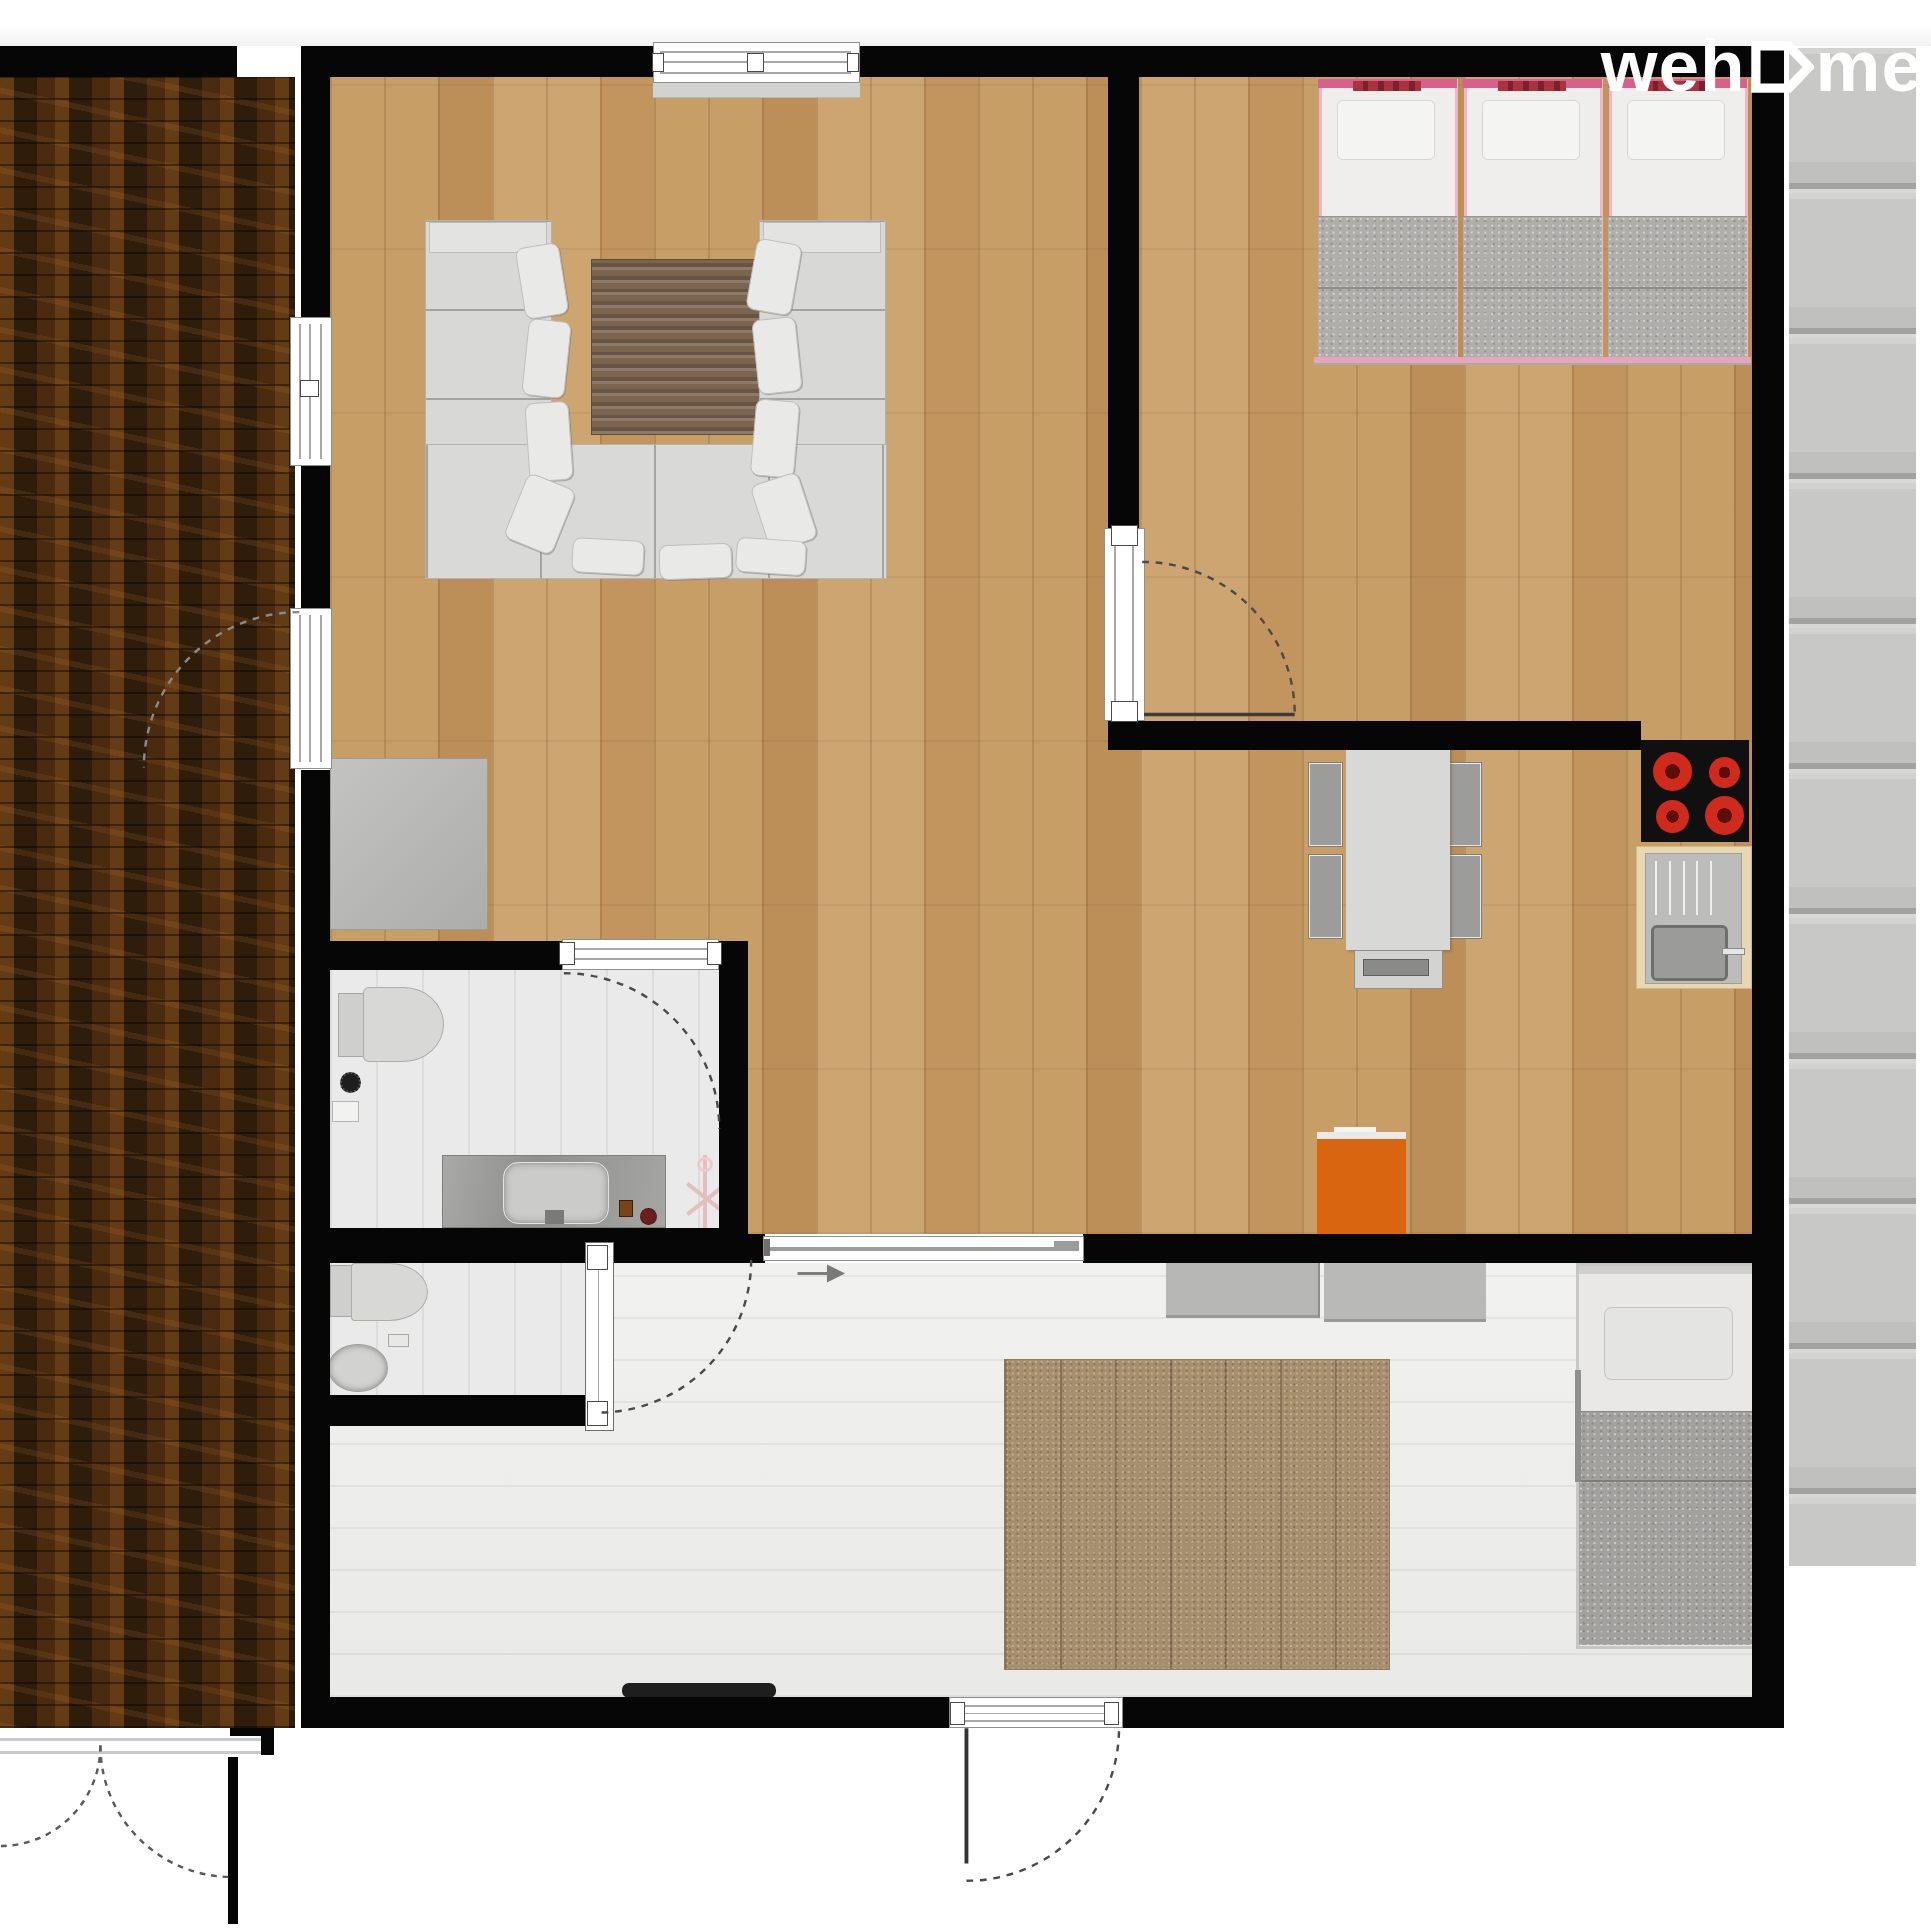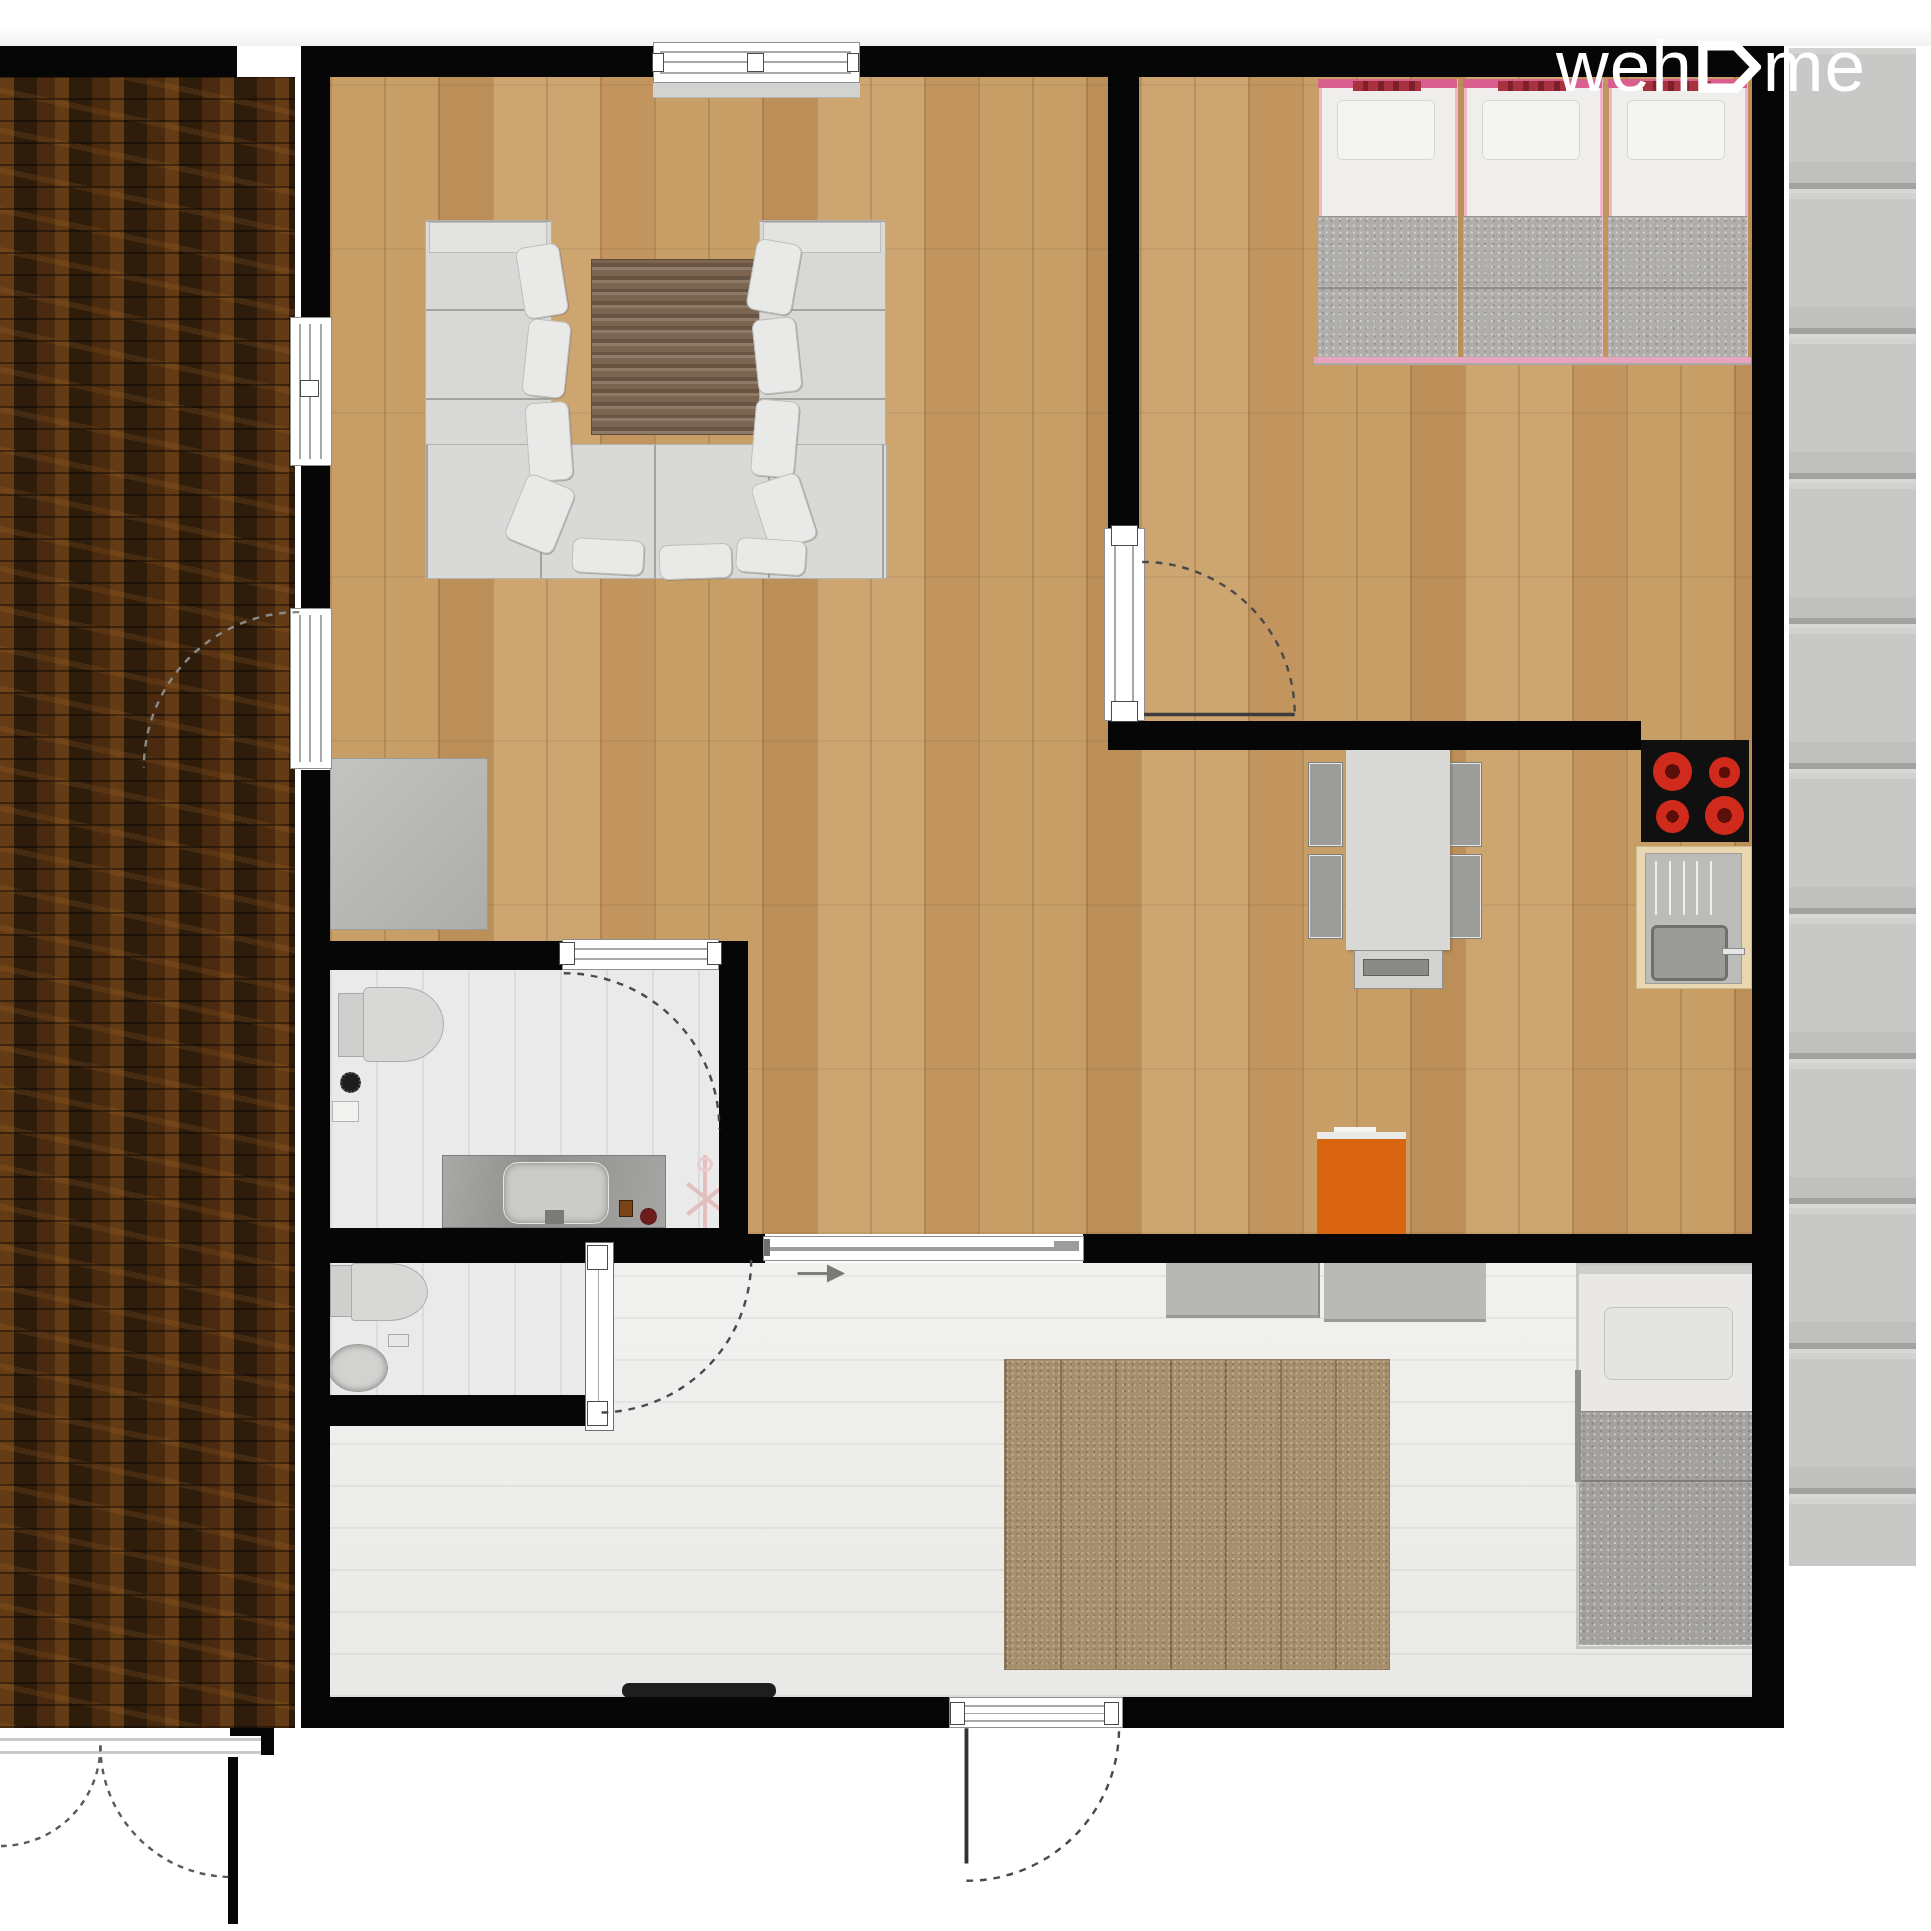--- a/index.html
+++ b/index.html
@@ -33,22 +33,22 @@
   .cap{position:absolute;background:#ffffff;border:1.9px solid #4a4a4a;box-sizing:border-box;}
 
   .pil{position:absolute;background:#e9e9e8;border:1px solid #bfbfbd;border-radius:8.7px;
        box-shadow:1px 1px 0 rgba(120,120,118,.5);}
   .speckle{background-image:
      radial-gradient(circle at 1.9px 1.9px, rgba(255,255,255,.45) 1px, transparent 1.4px),
      radial-gradient(circle at 4.8px 3.9px, rgba(40,40,40,.22) 1px, transparent 1.4px);
      background-size:6.8px 6.8px, 8.7px 7.7px;}
 
   .logo{position:absolute;left:1556px;top:25px;width:367px;height:81px;display:flex;
-        align-items:center;justify-content:flex-start;color:#ffffff;font-size:73px;
-        font-weight:400;letter-spacing:1px;z-index:60;}
+        align-items:center;justify-content:flex-end;color:#ffffff;font-size:73px;
+        font-weight:700;letter-spacing:1px;z-index:60;}
   .logo svg{margin:3.9px 1.9px 0 3.9px;}
 
   svg.overlay{position:absolute;left:0;top:0;z-index:50;pointer-events:none;}
 </style>
 </head>
 <body>
 
 <div class="plan">
 
   <div class="abs" style="left:0;top:0;width:1931px;height:46px;background:linear-gradient(180deg,#ffffff 55%,#f2f2f2 100%);z-index:5;"></div>

